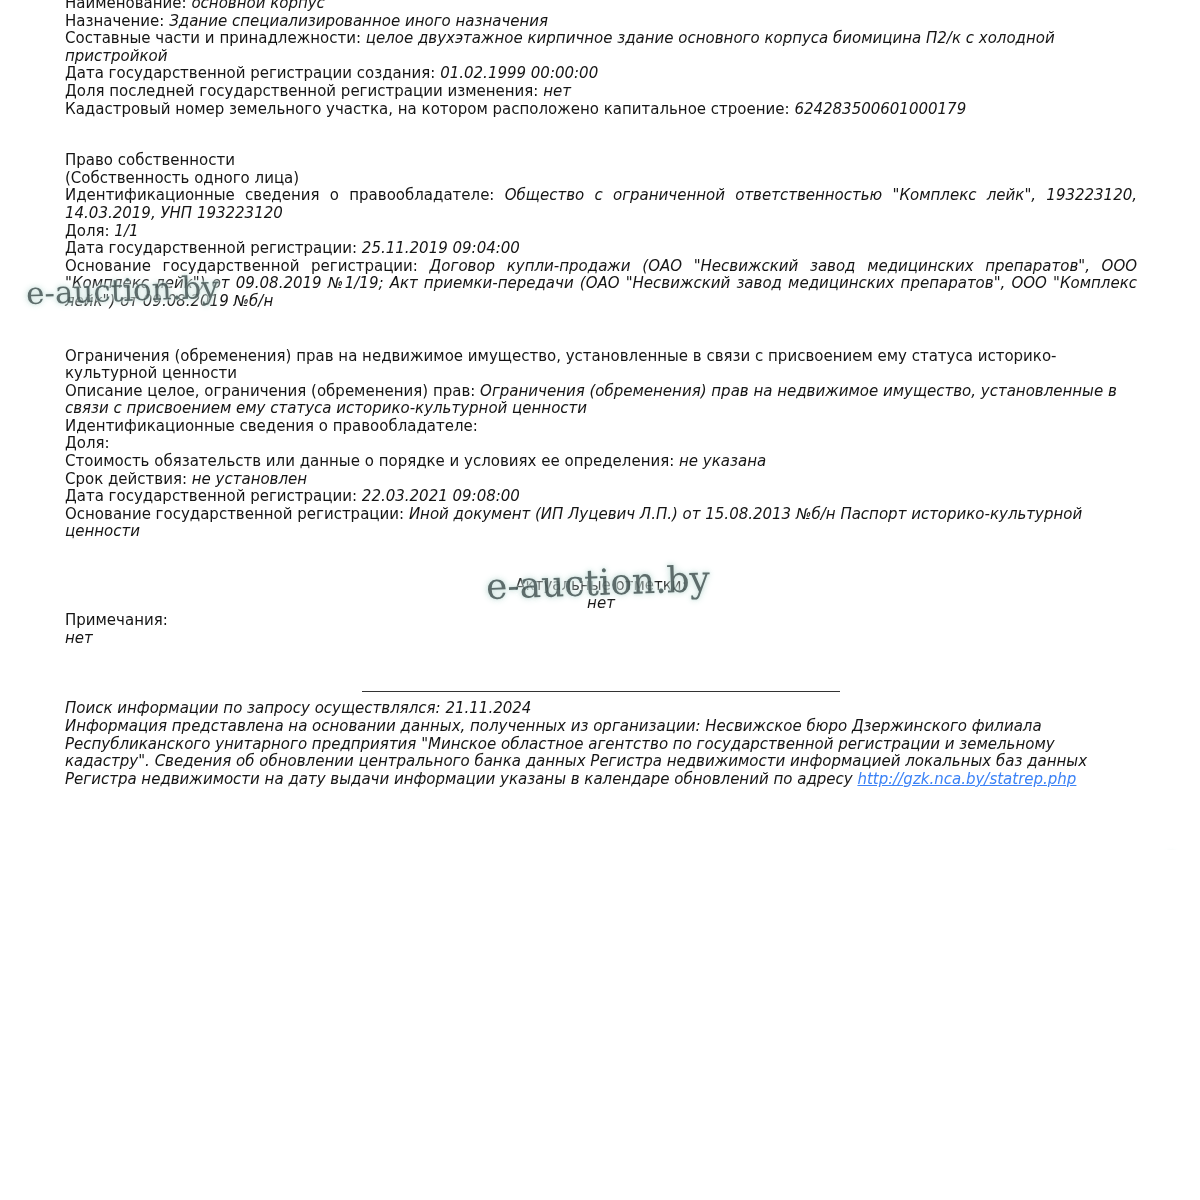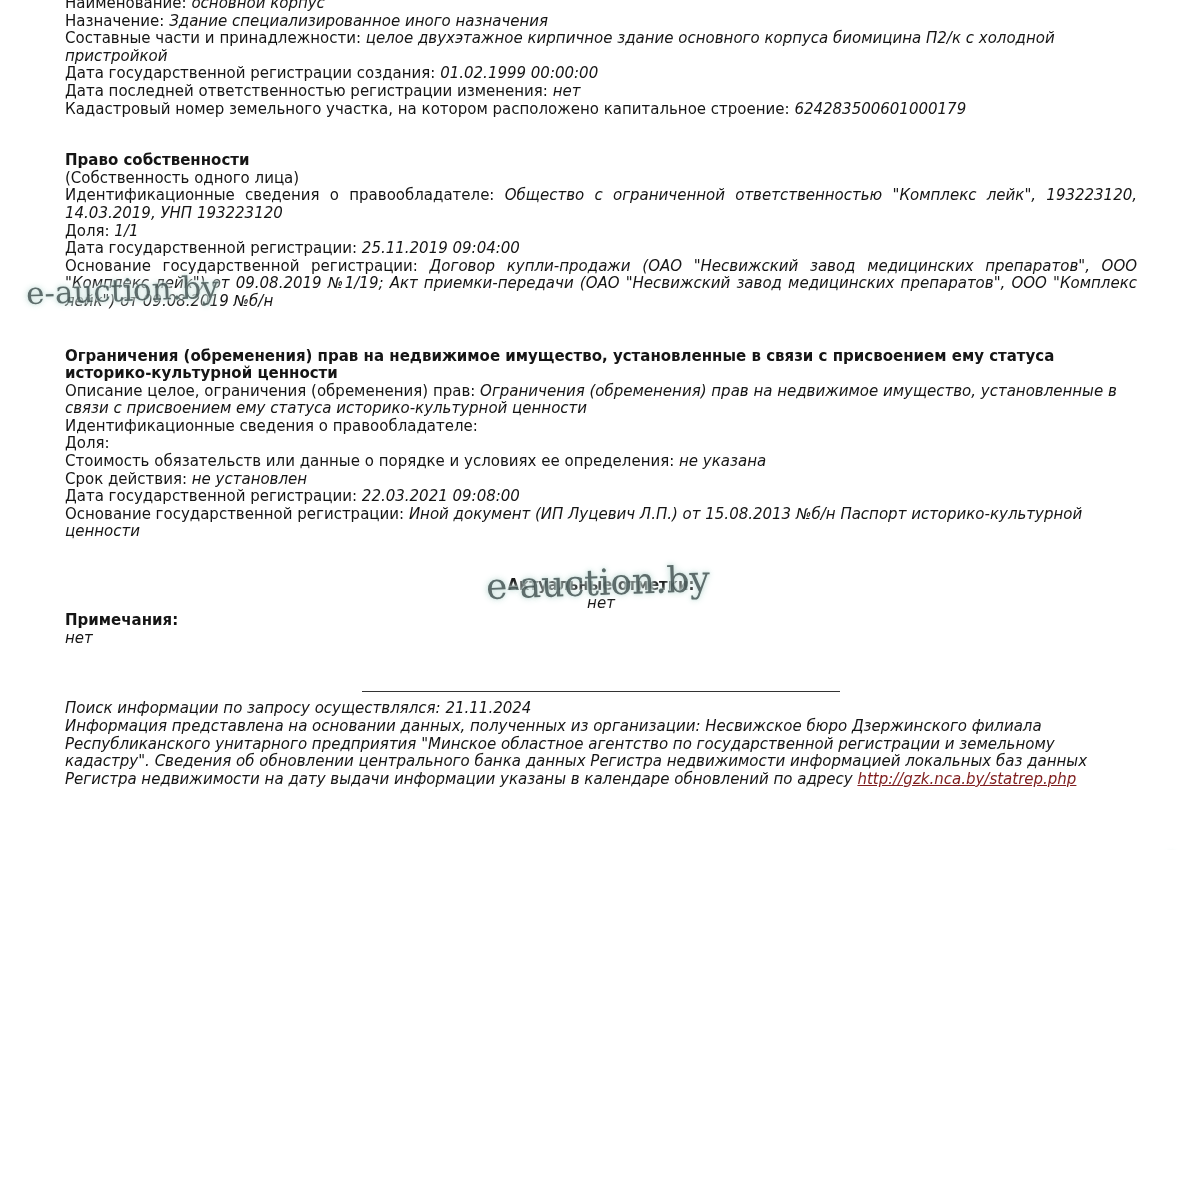--- a/index.html
+++ b/index.html
@@ -6,33 +6,33 @@
   .page{
     position:relative;
     width:1200px;height:850px;
     background:#ffffff;
     overflow:hidden;
     font-family:"DejaVu Sans","Liberation Sans",sans-serif;
     font-size:15px;line-height:17.6px;color:#151515;
   }
   .content{position:absolute;left:65px;top:-5px;width:1072px;}
   p{margin:0;padding:0;}
-  .b{font-weight:bold;}
+  .b{font-weight:normal;}
   .it{font-style:italic;}
   .just{text-align:justify;}
   .sec-own{margin-top:34px;}
   .sec-restr{margin-top:37px;}
   .sec-marks{margin-top:36px;text-align:center;}
   .sec-notes{}
   .rule{
     margin-top:44px;margin-bottom:8px;
     width:478px;height:0;
     border:none;border-top:1px solid #333333;
   }
-  a.doclink{color:#7f1d1d;text-decoration:underline;}
+  a.doclink{color:#3b82f6;text-decoration:underline;}
   .watermark{
     position:absolute;
     font-family:"DejaVu Serif","Liberation Serif",serif;
     color:#50605f;
     opacity:0.92;
     transform:rotate(-2deg);
     white-space:nowrap;
     text-shadow:0 0 2px #d2e5e1,0 0 4px #d2e5e1,0 0 6px #d2e5e1,0 0 9px #d2e5e1;
     pointer-events:none;
   }
@@ -45,21 +45,21 @@
 
 <div class="page">
 
   <div class="content">
 
     <div>
       <p><span>Наименование:</span> <span class="it">основной корпус</span></p>
       <p><span>Назначение:</span> <span class="it">Здание специализированное иного назначения</span></p>
       <p><span>Составные части и принадлежности:</span> <span class="it">целое двухэтажное кирпичное здание основного корпуса биомицина П2/к с холодной пристройкой</span></p>
       <p><span>Дата государственной регистрации создания:</span> <span class="it">01.02.1999 00:00:00</span></p>
-      <p><span>Дата последней ответственностью регистрации изменения:</span> <span class="it">нет</span></p>
+      <p><span>Доля последней государственной регистрации изменения:</span> <span class="it">нет</span></p>
       <p><span>Кадастровый номер земельного участка, на котором расположено капитальное строение:</span> <span class="it">624283500601000179</span></p>
     </div>
 
     <div class="sec-own">
       <p class="b">Право собственности</p>
       <p>(Собственность одного лица)</p>
       <p class="just"><span>Идентификационные сведения о правообладателе:</span> <span class="it">Общество с ограниченной ответственностью "Комплекс лейк", 193223120, 14.03.2019, УНП 193223120</span></p>
       <p><span>Доля:</span> <span class="it">1/1</span></p>
       <p><span>Дата государственной регистрации:</span> <span class="it">25.11.2019 09:04:00</span></p>
       <p class="just"><span>Основание государственной регистрации:</span> <span class="it">Договор купли-продажи (ОАО "Несвижский завод медицинских препаратов", ООО "Комплекс лейк") от 09.08.2019 №1/19; Акт приемки-передачи (ОАО "Несвижский завод медицинских препаратов", ООО "Комплекс лейк") от 09.08.2019 №б/н</span></p>

